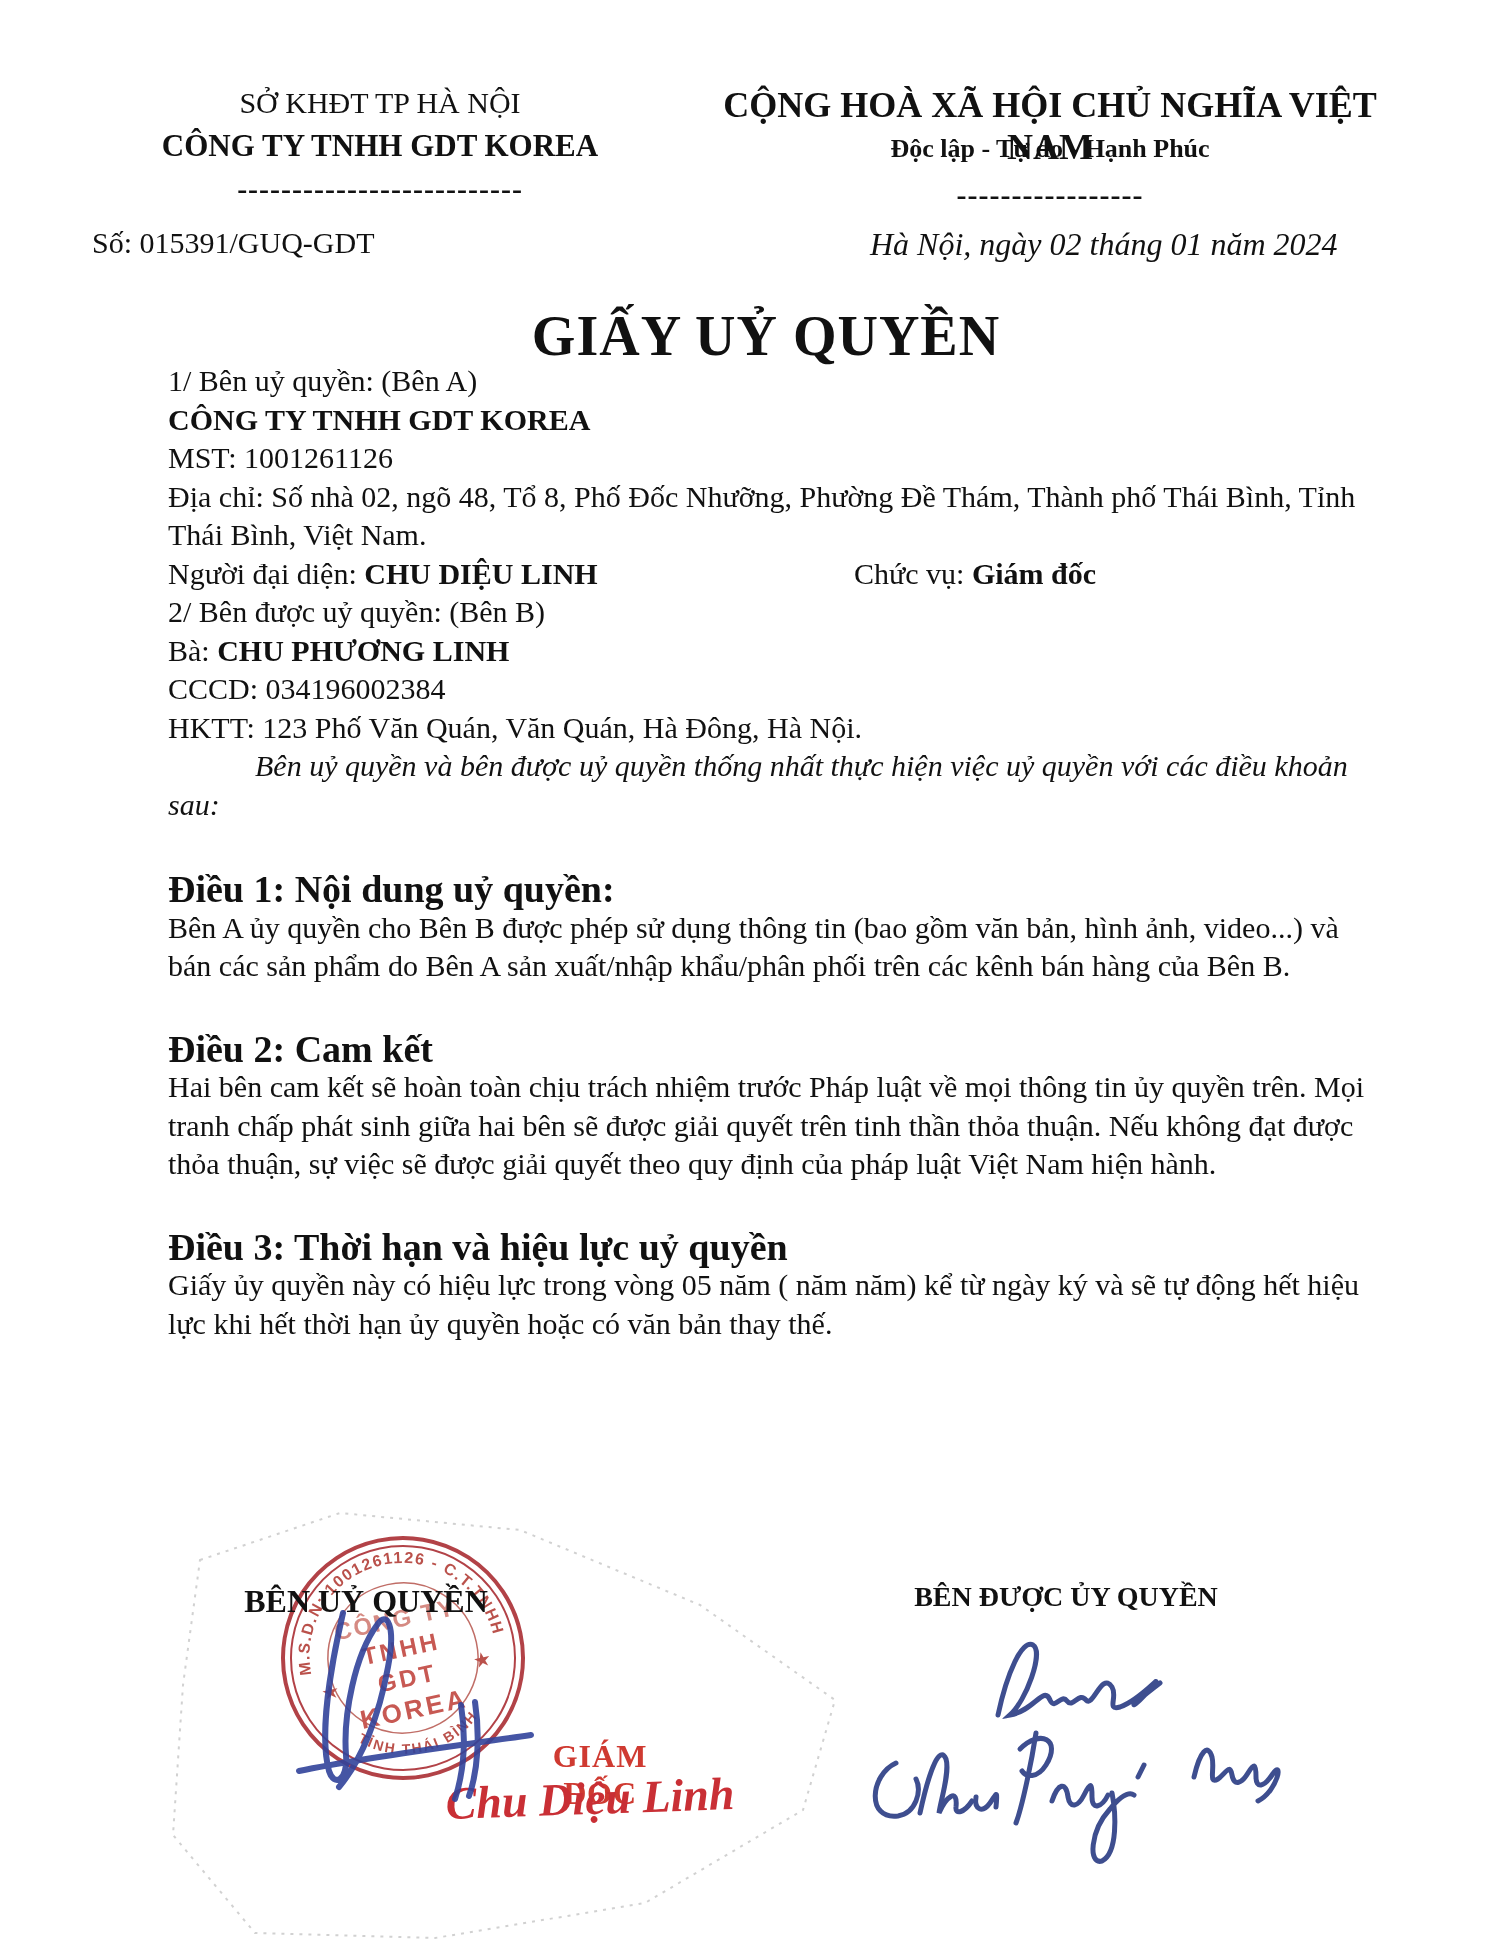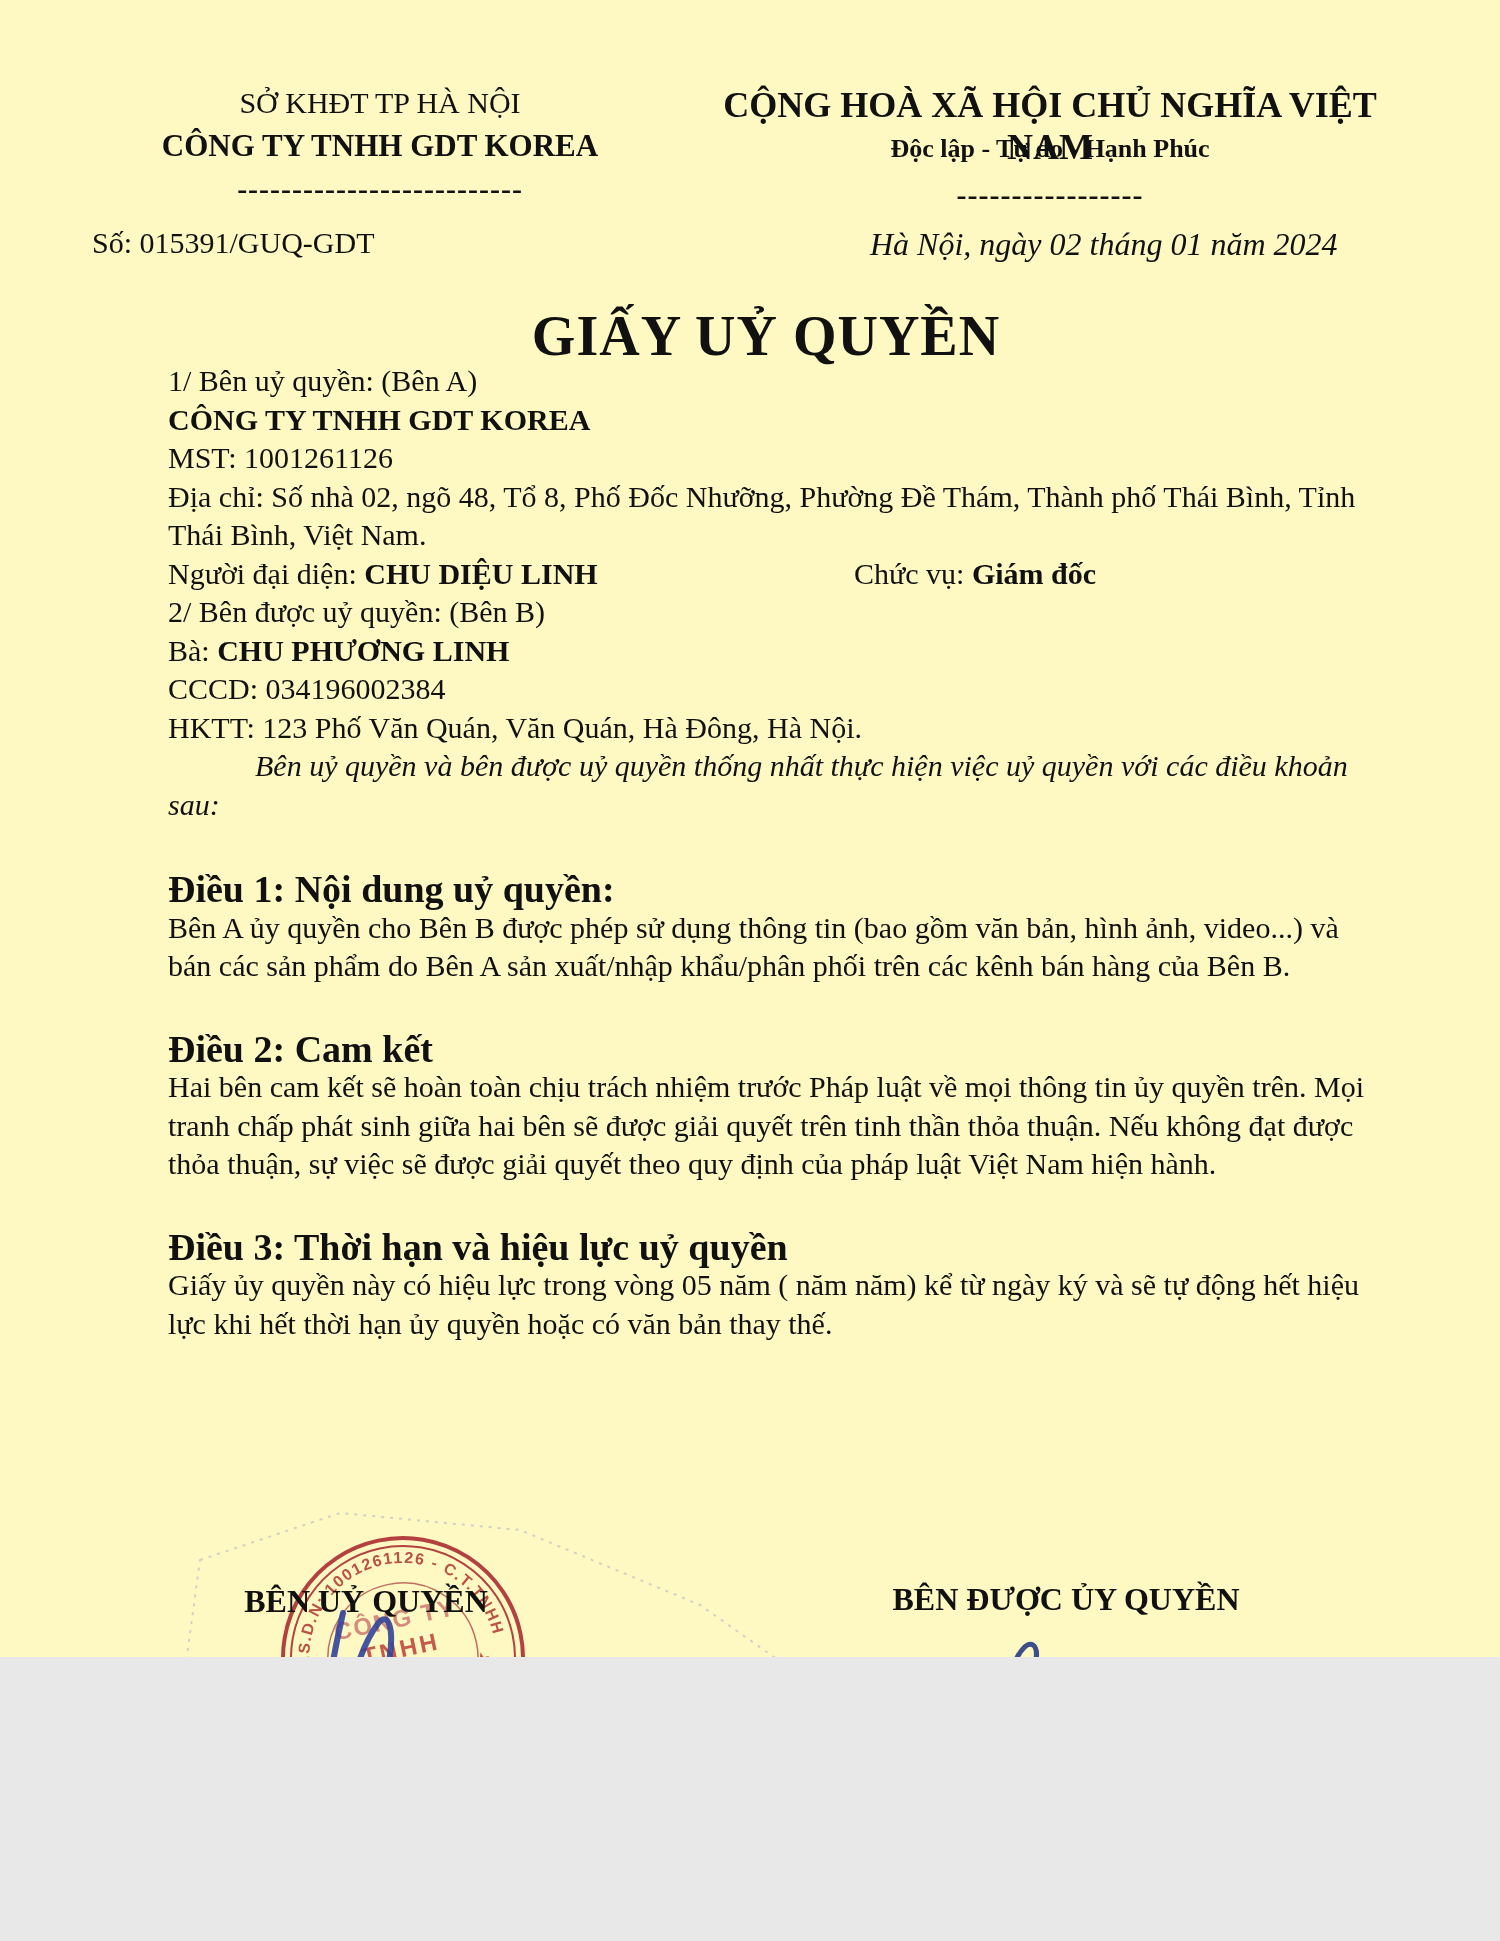--- a/index.html
+++ b/index.html
@@ -1,17 +1,17 @@
 <!DOCTYPE html>
 <html><head>
 <meta charset="utf-8">
 <style>
   html,body{margin:0;padding:0;background:#e8e8e8;}
   .page{
-    position:relative;width:1500px;height:1657px;background:#fef9c3;
+    position:relative;width:1500px;height:1941px;background:#ffffff;
     font-family:"Liberation Serif","DejaVu Serif",serif;color:#111;overflow:hidden;
     margin:0 auto;
   }
   .abs{position:absolute;}
   .ctr{text-align:center;}
   .b{font-weight:bold;}
 
   .hdr-left-1{left:120px;top:86px;width:520px;font-size:30px;}
   .hdr-left-2{left:120px;top:128px;width:520px;font-size:31px;font-weight:bold;}
   .hdr-left-dash{left:120px;top:172px;width:520px;font-size:30px;font-weight:bold;letter-spacing:1px;}
@@ -28,21 +28,21 @@
   .rep-line{position:relative;}
   .chuc-vu{position:absolute;left:686px;top:0;}
   .party-b{}
   .preamble{font-style:italic;text-indent:87px;}
   .article{margin-top:44px;}
   .article.first{margin-top:46px;}
   .article h3{margin:0;font-size:38px;line-height:38.5px;font-weight:bold;}
   .article p{margin:0;}
 
   .sig-label-left{left:170px;top:1583px;width:392px;font-size:32px;font-weight:bold;z-index:4;}
-  .sig-label-right{left:866px;top:1581px;width:400px;font-size:32px;font-weight:bold;z-index:4;}
+  .sig-label-right{left:866px;top:1581px;width:400px;font-size:28px;font-weight:bold;z-index:4;}
 
   .stamp-wrap{left:268px;top:1523px;width:270px;height:270px;z-index:3;}
   .cutout{left:135px;top:1505px;width:712px;height:436px;z-index:1;}
   .ink-left{left:285px;top:1585px;width:260px;height:230px;z-index:5;}
   .ink-right{left:850px;top:1615px;width:460px;height:270px;z-index:5;}
 
   .giam-doc{left:520px;top:1738px;width:160px;font-size:32px;font-weight:bold;color:#cf3a31;z-index:4;letter-spacing:1px;}
   .chu-dieu-linh{left:420px;top:1772px;width:340px;font-size:46px;font-weight:bold;font-style:italic;color:#c92f35;z-index:4;transform:rotate(-2deg);}
 </style>
 </head>

